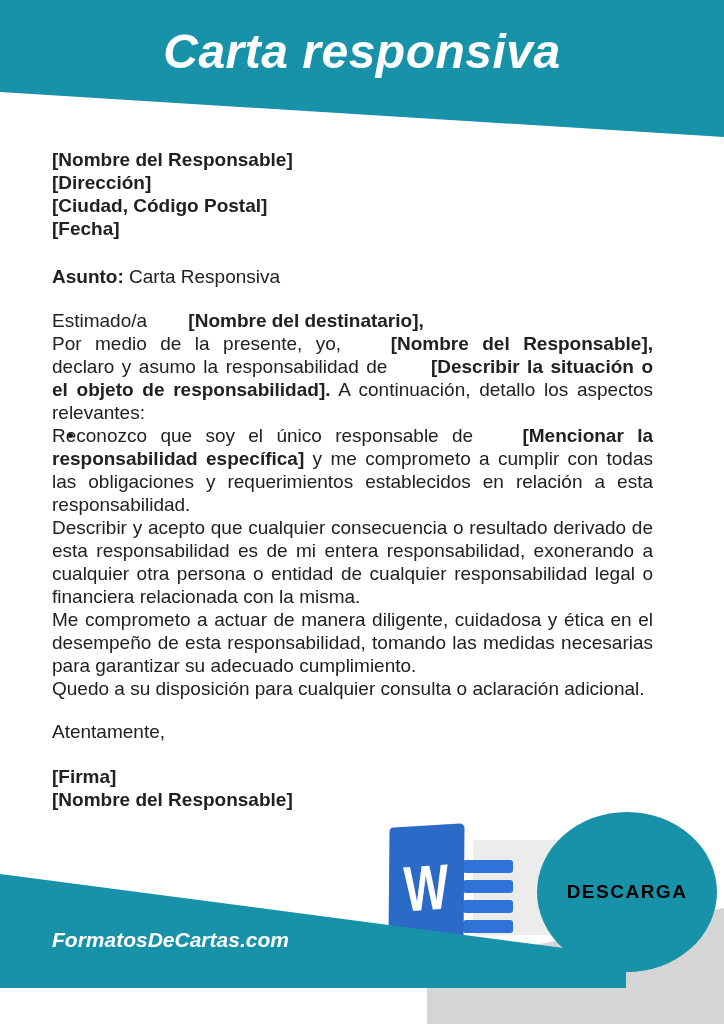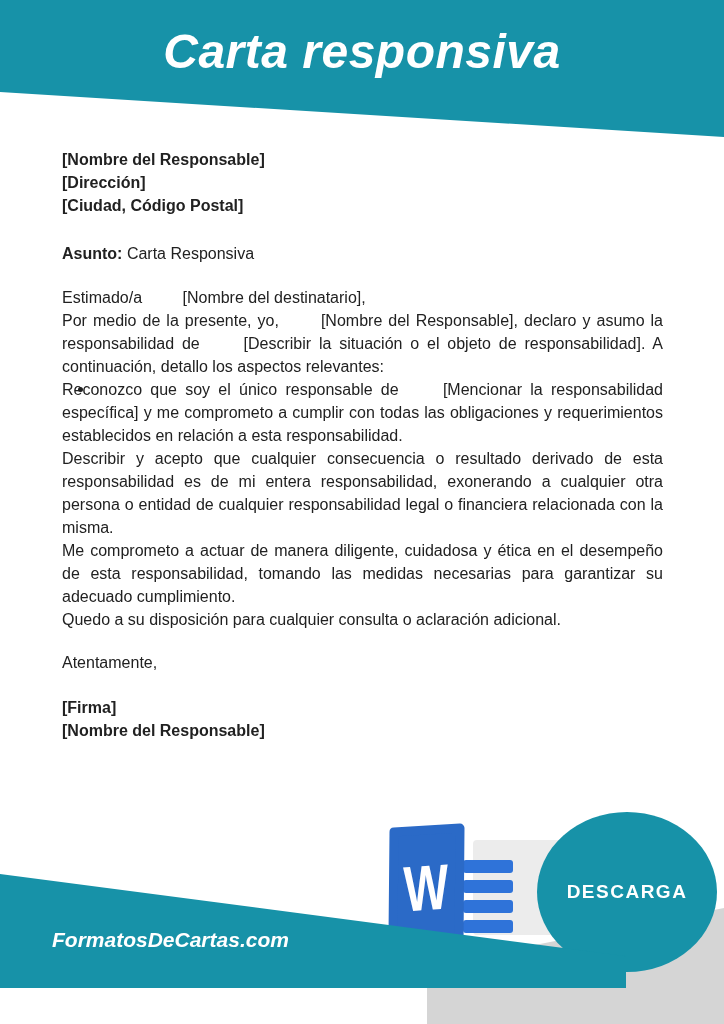--- a/index.html
+++ b/index.html
@@ -21,50 +21,50 @@
     clip-path:polygon(0 0,724px 0,724px 137px,0 92px);
   }
   .page-title{
     position:absolute;left:0;top:24px;width:100%;margin:0;
     text-align:center;color:#ffffff;
     font-size:48px;font-weight:bold;font-style:italic;letter-spacing:.5px;
   }
 
   
   .letter{
-    position:absolute;left:62px;top:148px;width:601px;
-    color:var(--text);font-size:16px;line-height:23px;
+    position:absolute;left:52px;top:148px;width:601px;
+    color:var(--text);font-size:19px;line-height:23px;
   }
   .sender-line{font-weight:bold;}
   .subject{margin:25px 0 21px 0;}
   .subject .lbl{font-weight:bold;}
   .para{margin:0;text-align:justify;}
   .para.line{text-align:left;}
-  .para .b{font-weight:normal;padding-left:36px;}
+  .para .b{font-weight:bold;padding-left:36px;}
   .bullet-item{position:relative;padding-left:31px;}
   .bullet-dot{
     position:absolute;left:16px;top:9px;width:5px;height:5px;
     border-radius:50%;background:var(--text);
   }
   .closing{margin:20px 0 0 0;}
   .signature{margin-top:22px;}
   .sig-line{font-weight:bold;}
 
   
   .gray-wedge{
     position:absolute;left:427px;top:900px;width:297px;height:124px;
     background:var(--wedge);
     clip-path:polygon(0 66px,297px 8px,297px 124px,0 124px);
   }
   .word-icon{position:absolute;left:380px;top:815px;width:190px;height:145px;cursor:pointer;}
   .badge{
     position:absolute;left:537px;top:812px;width:180px;height:160px;
     border-radius:50%;background:var(--teal);
     display:flex;align-items:center;justify-content:center;
-    color:#ffffff;text-align:center;cursor:pointer;
+    color:#000000;text-align:center;cursor:pointer;
   }
   .badge-line1{font-size:19px;font-weight:bold;letter-spacing:1.5px;}
   .badge-line2{font-size:32px;font-weight:bold;letter-spacing:1px;margin-top:3px;}
 
   
   .footer-band{
     position:absolute;left:0;top:874px;width:626px;height:114px;
     background:var(--teal);
     clip-path:polygon(0 0,724px 95px,724px 114px,0 114px);
   }
@@ -79,20 +79,21 @@
 <div class="page">
 
   <div class="header-band"></div>
   <h1 class="page-title">Carta responsiva</h1>
 
   <div class="letter">
     <div id="sender-block">
         <div class="sender-line">[Nombre del Responsable]</div>
         <div class="sender-line">[Dirección]</div>
         <div class="sender-line">[Ciudad, Código Postal]</div>
+        <div class="sender-line">[Fecha]</div>
       </div>
     <p class="subject">
       <span class="lbl">Asunto:</span>
       <span>Carta Responsiva</span>
     </p>
     <div id="paragraphs">
         <p class="para line"><span>Estimado/a </span><span class="b">[Nombre del destinatario],</span></p>
         <p class="para"><span>Por medio de la presente, yo, </span><span class="b">[Nombre del Responsable],</span><span> declaro y asumo la responsabilidad de </span><span class="b">[Describir la situación o el objeto de responsabilidad].</span><span> A continuación, detallo los aspectos relevantes:</span></p>
         <p class="para bullet-item"><span class="bullet-dot"></span></p>
         <p class="para"><span>Reconozco que soy el único responsable de </span><span class="b">[Mencionar la responsabilidad específica]</span><span> y me comprometo a cumplir con todas las obligaciones y requerimientos establecidos en relación a esta responsabilidad.</span></p>

